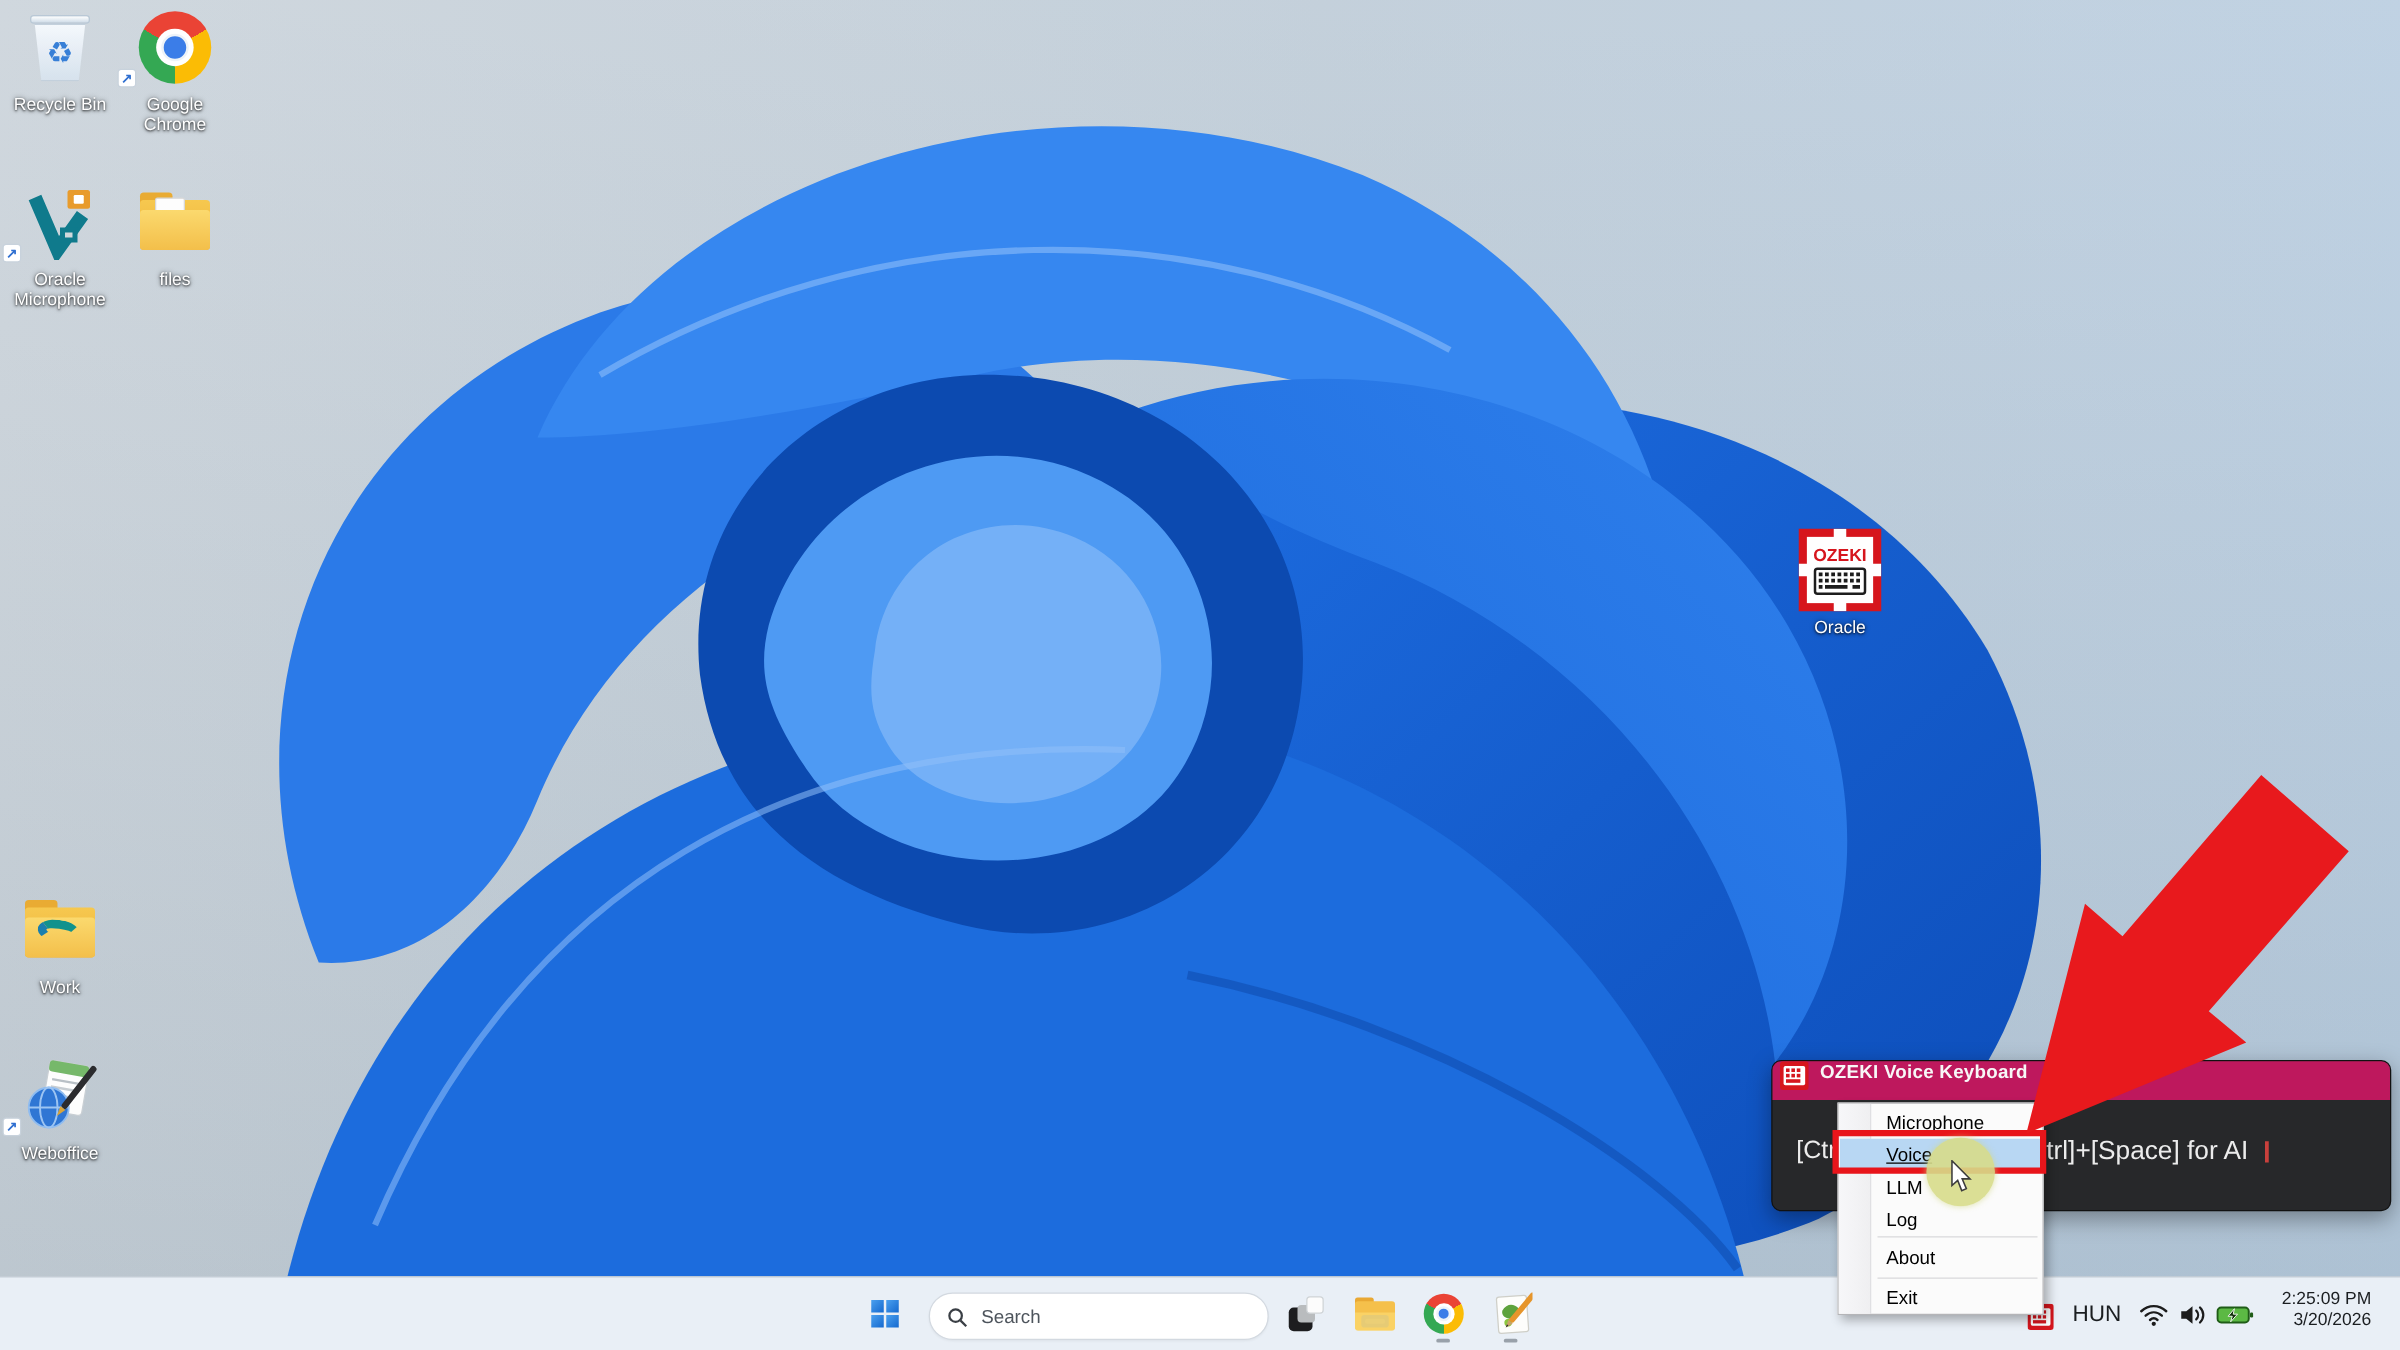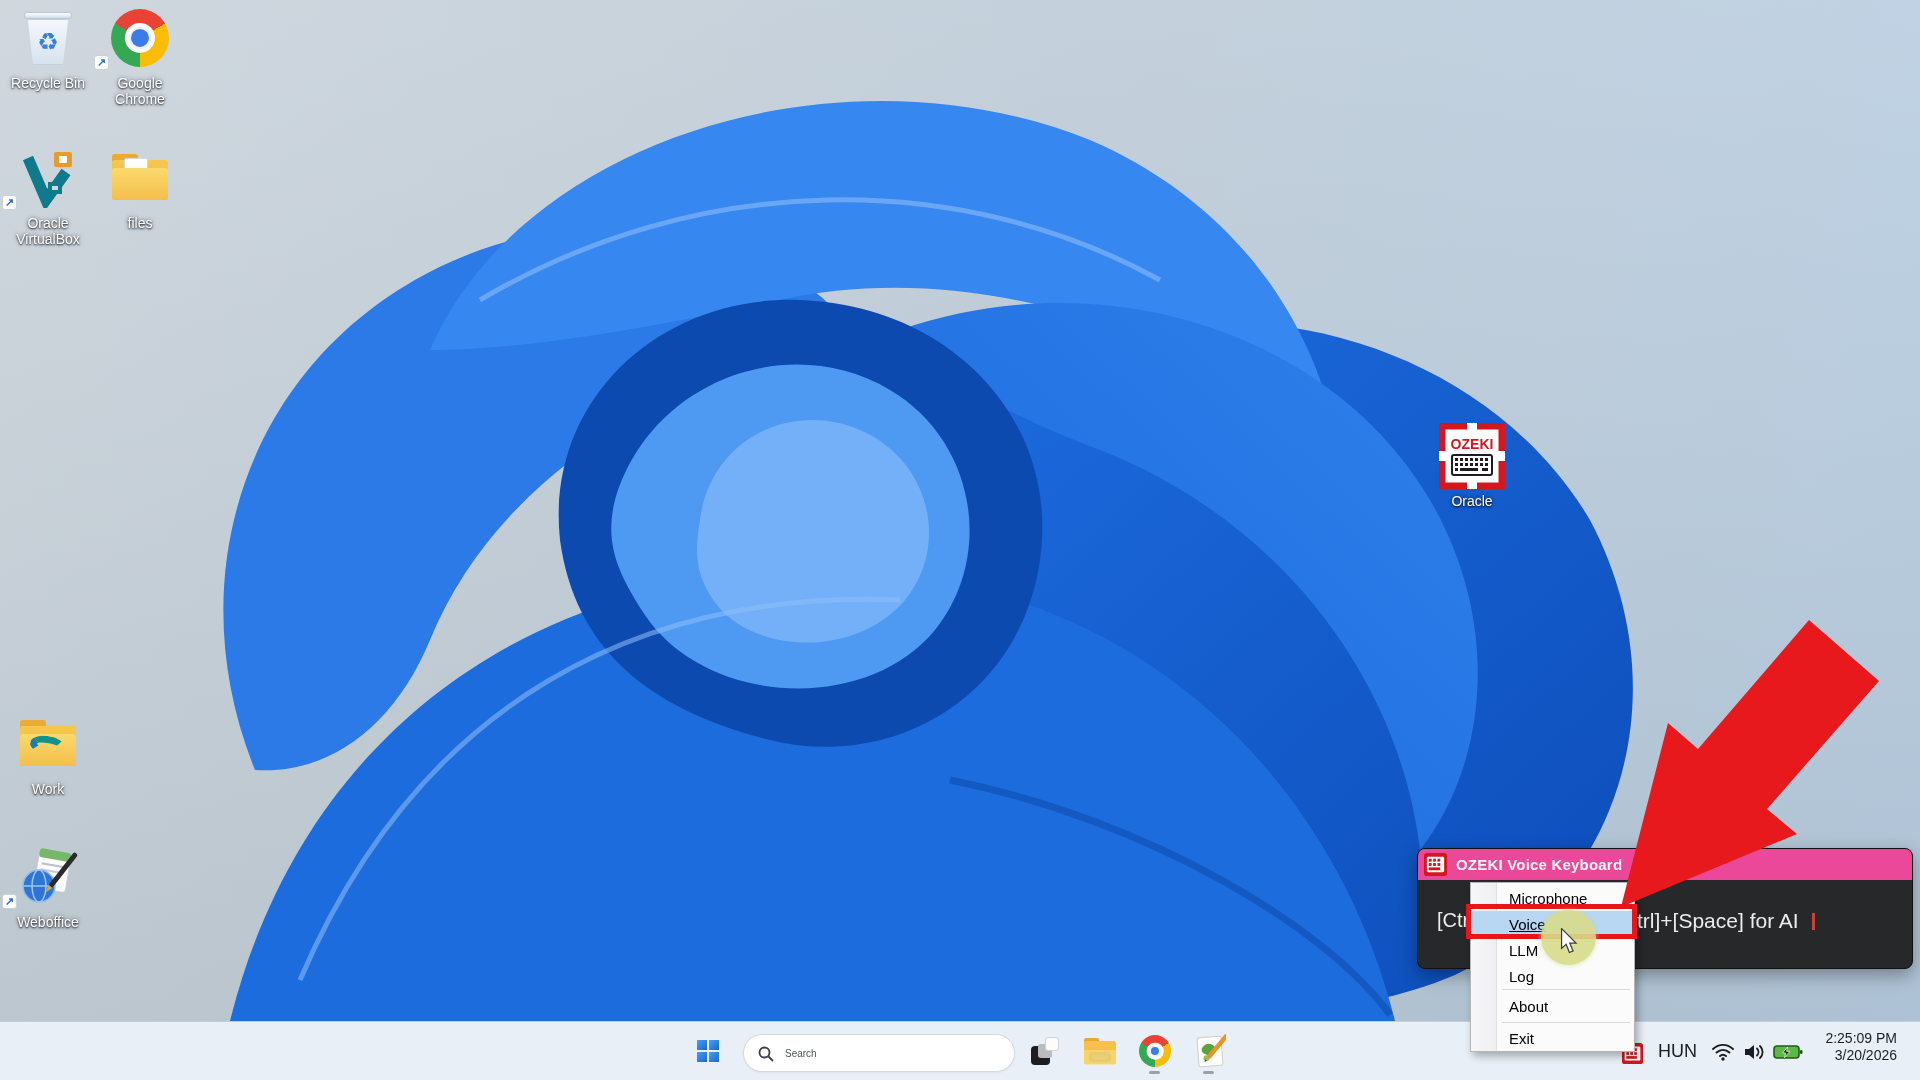--- a/index.html
+++ b/index.html
@@ -45,42 +45,42 @@
                border-top:7px solid #11928d;border-left:7px solid #1b7fae;border-radius:50%;transform:rotate(8deg);}
   
   #taskbar{position:absolute;left:0;top:1021px;width:1920px;height:59px;background:#e9eff6;
            border-top:1px solid rgba(90,105,120,.25);z-index:10;}
   .tb-btn{position:absolute;top:7px;width:44px;height:44px;border-radius:6px;display:flex;
           align-items:center;justify-content:center;}
   .win-logo{display:grid;grid-template-columns:10px 10px;grid-template-rows:10px 10px;gap:2px;}
   .win-logo i{background:linear-gradient(135deg,#4aa0ef,#1569cf);}
   #search-pill{position:absolute;left:743px;top:12px;width:272px;height:38px;border-radius:19px;
                background:#fff;border:1px solid #d3d9e0;display:flex;align-items:center;
-               padding-left:14px;color:#4d545c;font-size:10px;box-shadow:0 1px 2px rgba(0,0,0,.05);}
+               padding-left:14px;color:#4d545c;font-size:15px;box-shadow:0 1px 2px rgba(0,0,0,.05);}
   #search-pill .mag{margin-right:11px;margin-top:2px;}
   .run-ind{position:absolute;top:49px;width:11px;height:3px;border-radius:2px;background:#99a1aa;}
   
   .tview{position:relative;width:28px;height:28px;}
   .tview .b1{position:absolute;left:0;bottom:0;width:19px;height:19px;border-radius:4px;background:#1d1d1f;}
   .tview .b2{position:absolute;left:7px;bottom:7px;width:14px;height:14px;border-radius:3px;background:#b9bcbe;}
   .tview .b3{position:absolute;right:0;top:0;width:14px;height:14px;border-radius:3px;background:#fcfcfc;border:1px solid #cfd3d6;}
   
   .tray-txt{position:absolute;top:0;height:59px;display:flex;align-items:center;font-size:18px;color:#1b1e21;}
   #clock{position:absolute;right:23px;top:8px;text-align:right;font-size:14px;line-height:17px;color:#1b1e21;}
   .tray-ico{position:absolute;top:0;height:59px;display:flex;align-items:center;}
   
   .ozeki-red{display:block;}
   
   #tray-chevron{position:absolute;left:1588px;top:1043px;font-size:13px;color:#222;z-index:11;}
 
   
   #ozwin{position:absolute;left:1417px;top:848px;width:496px;height:121px;background:#27282a;
          border:1px solid #111;border-radius:8px;box-shadow:0 6px 18px rgba(0,0,0,.35);z-index:20;}
-  #ozwin .titlebar{position:absolute;left:0;top:0;width:100%;height:31px;background:#ec4899;
-                   border-radius:7px 7px 0 0;display:flex;align-items:center;padding-left:6px;}
+  #ozwin .titlebar{position:absolute;left:0;top:0;width:100%;height:31px;background:#be185d;
+                   border-radius:7px 7px 0 0;display:flex;align-items:flex-start;padding-left:6px;}
   #ozwin .titlebar .t{margin-left:9px;font-size:15px;font-weight:bold;color:#f7f7f7;letter-spacing:.2px;}
   #ozwin .hintL{position:absolute;left:19px;top:60px;font-size:20px;color:#ececec;}
   #ozwin .hintR{position:absolute;left:219px;top:60px;font-size:21px;color:#ececec;}
   #ozwin .caret{position:absolute;left:394px;top:64px;width:3px;height:17px;background:#c9403c;}
 
   
   #ctxmenu{position:absolute;left:1470px;top:882px;width:165px;height:170px;background:#fbfbfb;
            border:1px solid #b5b5b8;box-shadow:3px 4px 8px rgba(0,0,0,.3);z-index:30;}
   #ctxmenu .imgmargin{position:absolute;left:0;top:0;width:26px;height:100%;
                       background:linear-gradient(90deg,#f7f7f9,#efeff1);border-right:1px solid #e0e0e3;}
@@ -161,21 +161,21 @@
     <div class="art">
       <svg width="60" height="60" viewBox="0 0 60 60">
         <rect x="36" y="4" width="18" height="15" rx="2" fill="#e89b2c"></rect>
         <rect x="41" y="8" width="8" height="7" rx="1" fill="#fff"></rect>
         <path d="M10,10 L28,52 L48,24" fill="none" stroke="#0f7a8c" stroke-width="11" stroke-linejoin="miter"></path>
         <rect x="30" y="34" width="14" height="12" fill="#0f7a8c"></rect>
         <rect x="34" y="38" width="6" height="4" fill="#cfd8dc"></rect>
       </svg>
       <div class="sc-arrow">↗</div>
     </div>
-    <div class="lbl">Oracle VirtualBox</div>
+    <div class="lbl">Oracle Microphone</div>
   </div>
 
   <div class="dicon" style="left:92px;top:146px">
     <div class="art">
       <div class="folder">
         <div class="back"></div>
         <div class="body"></div>
         <div class="paper"></div>
         <div class="front"></div>
       </div>

